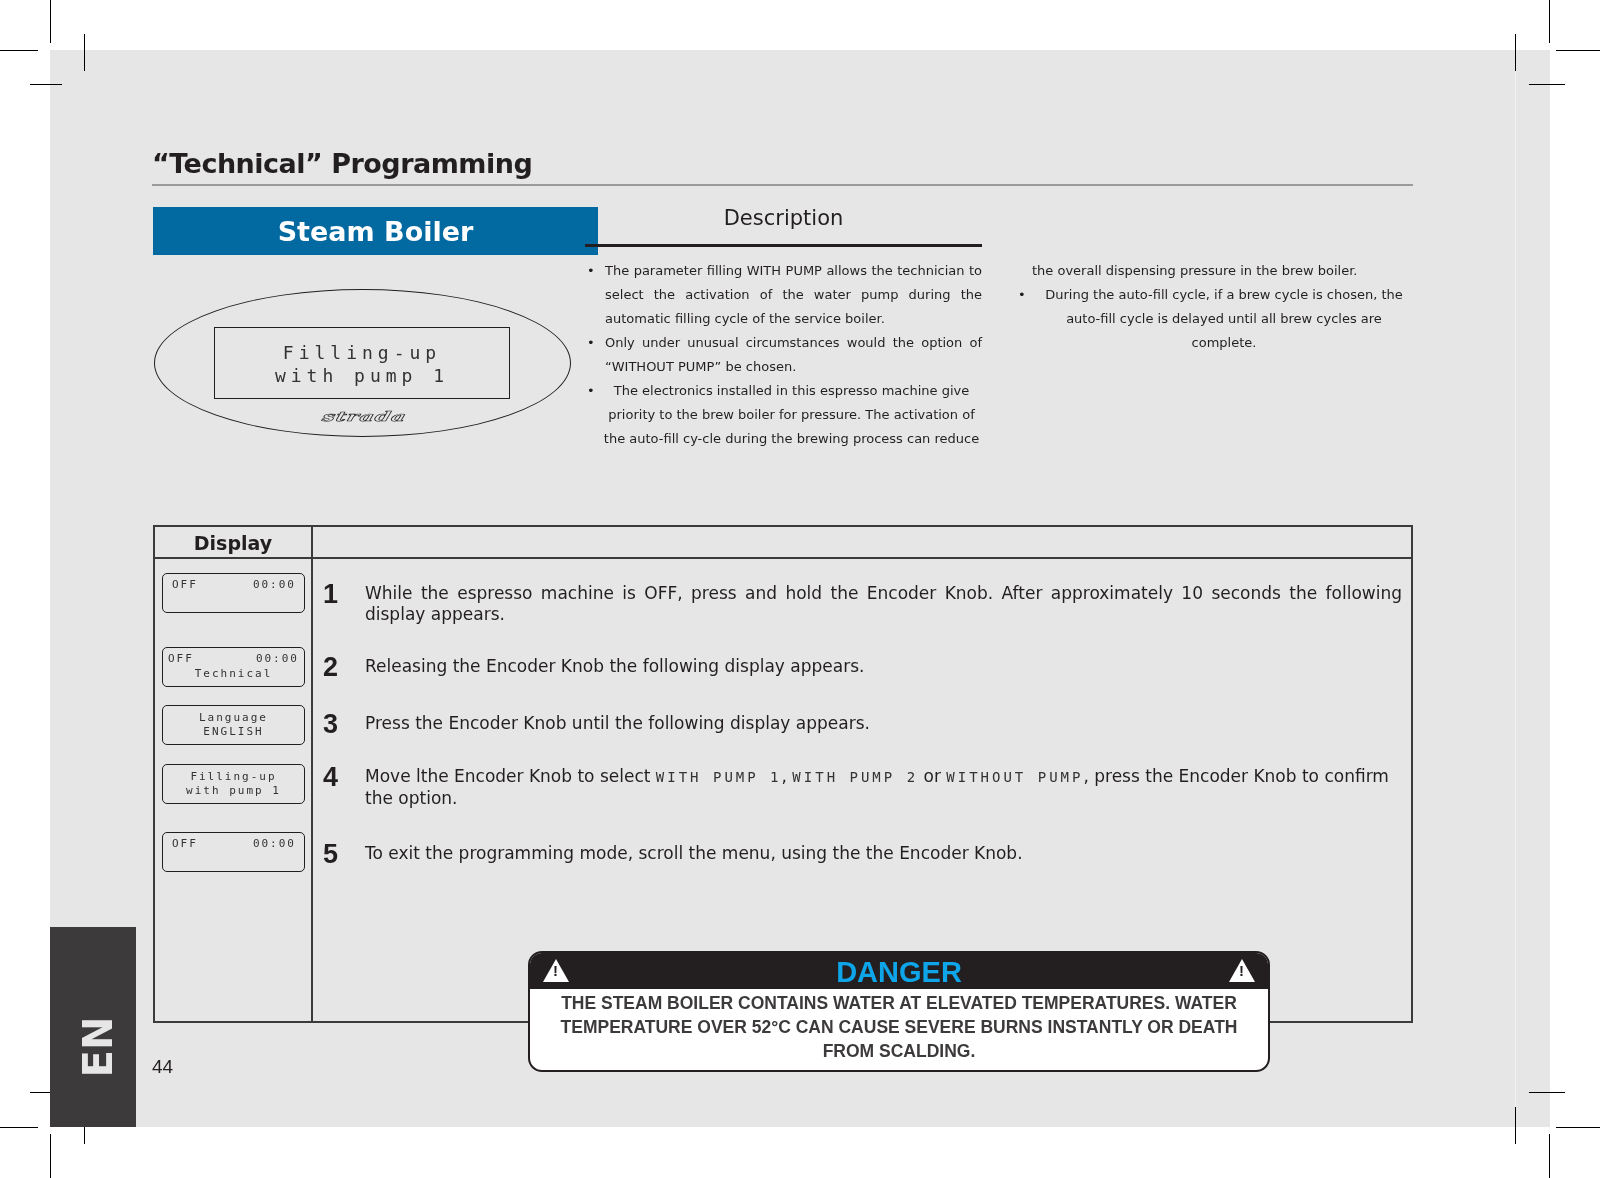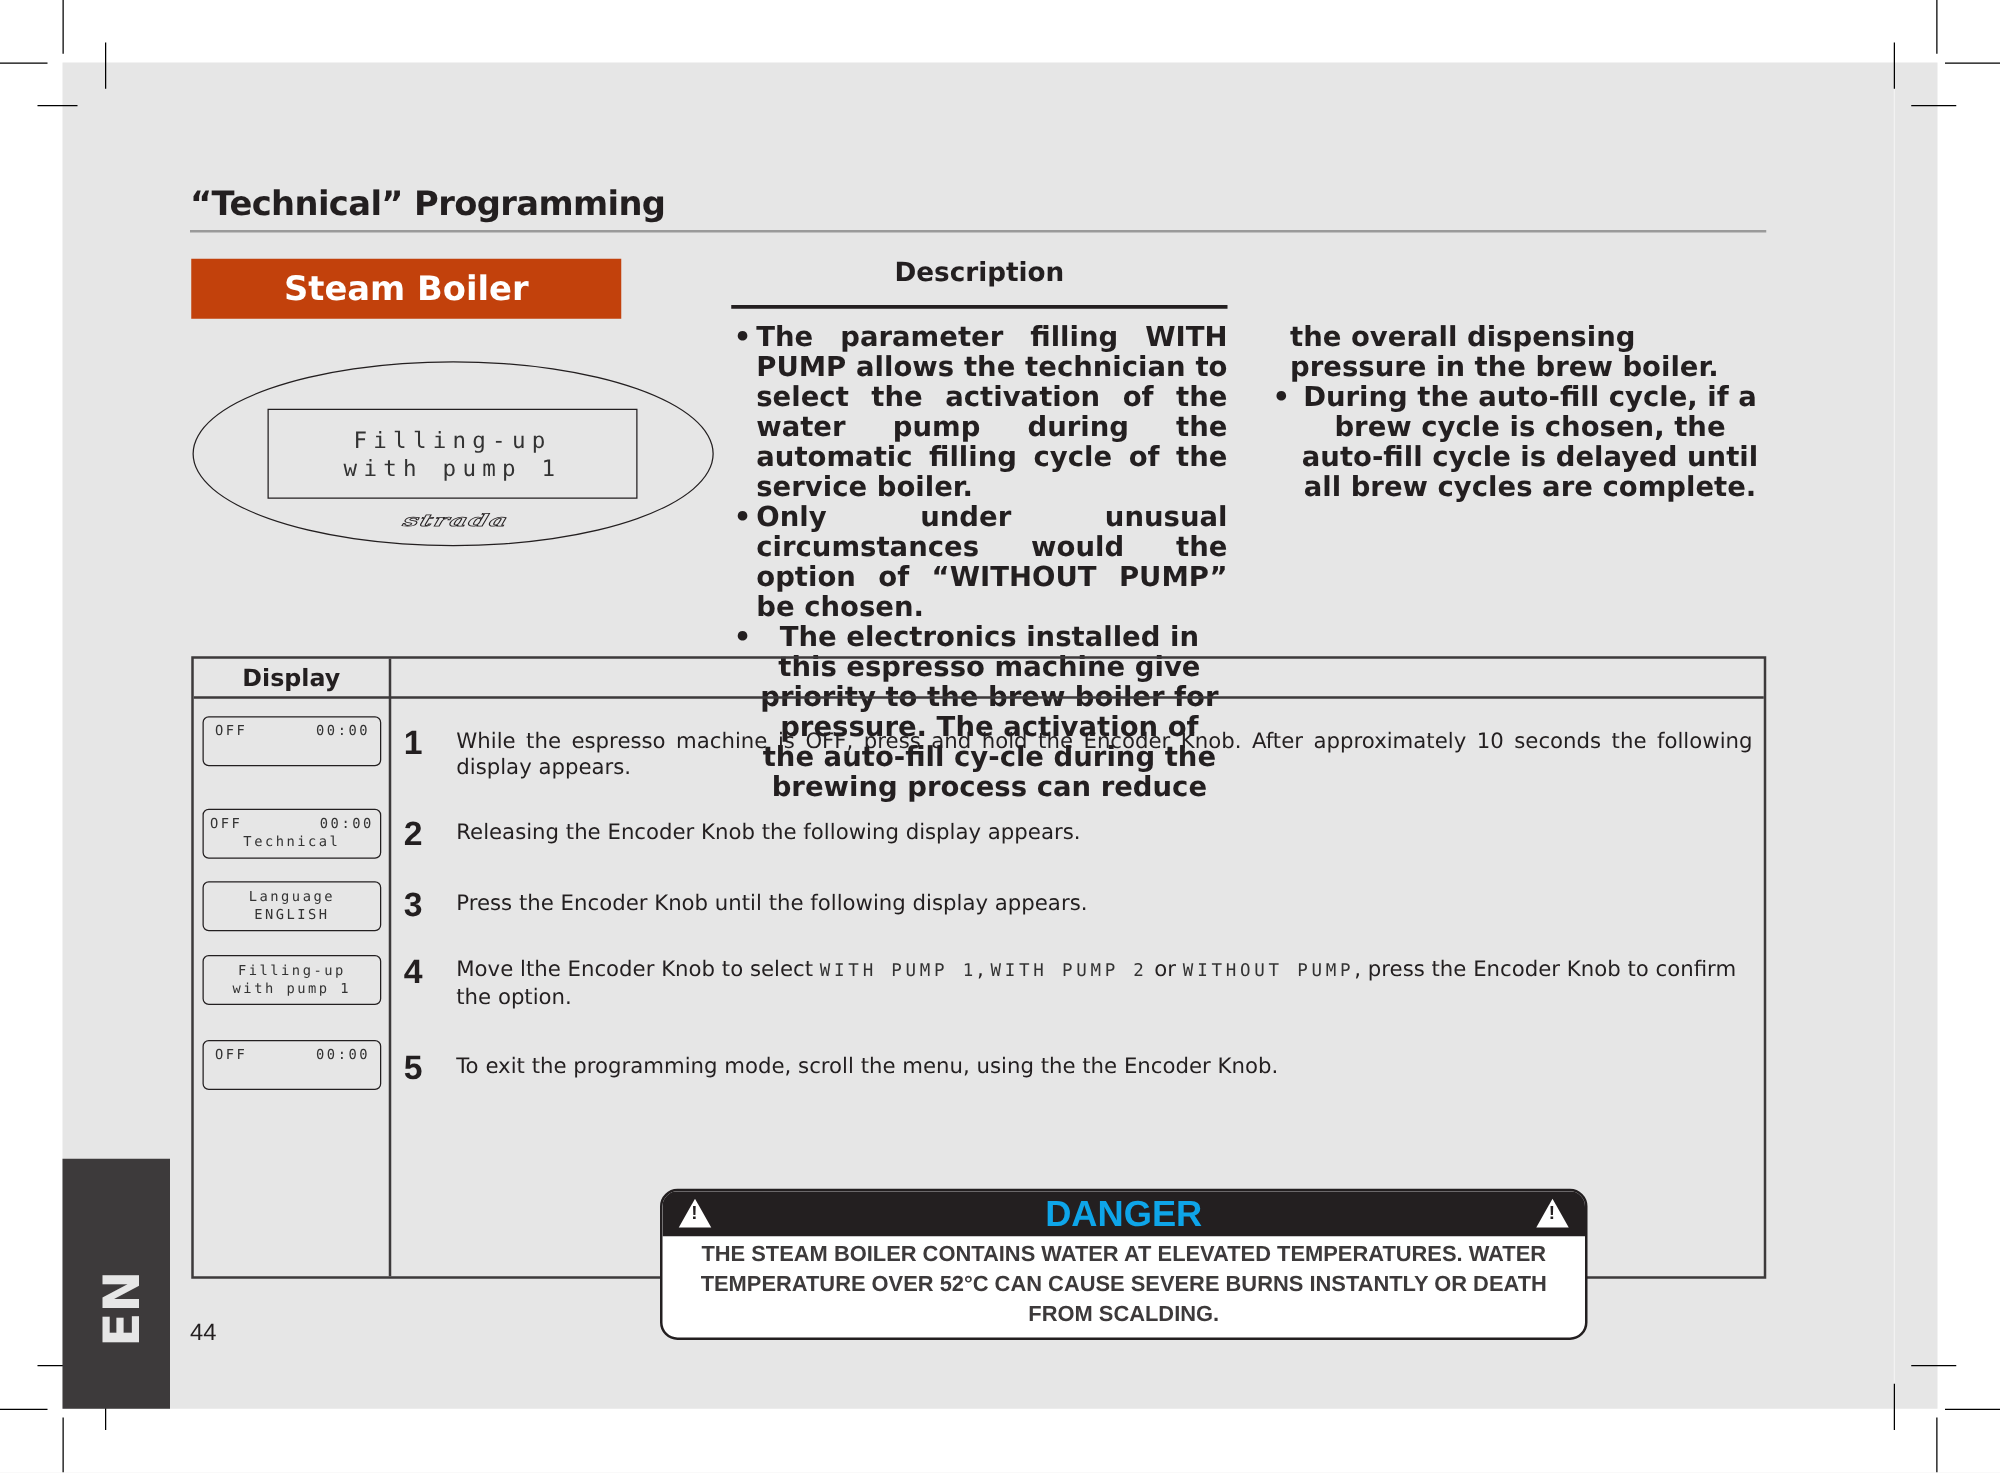--- a/index.html
+++ b/index.html
@@ -12,30 +12,30 @@
   .crop { position: absolute; background: #000; }
 
   .lang-tab { position: absolute; left: 50px; top: 927px; width: 86px; height: 200px; background: #3d3a3b; }
   .lang-tab span { position: absolute; left: 8px; top: 100px; width: 80px; transform: rotate(-90deg); transform-origin: center; color: #e6e6e6; font-family: "DejaVu Sans", sans-serif; font-weight: bold; font-size: 40px; text-align: center; line-height: 40px; }
 
   .page-number { position: absolute; left: 152px; top: 1032px; font-size: 19px; color: #231f20; margin-top: 24px; }
 
   .title { position: absolute; left: 152px; top: 148px; font-family: "DejaVu Sans", sans-serif; font-weight: bold; font-size: 27px; letter-spacing: -0.5px; color: #231f20; }
   .title-rule { position: absolute; left: 152px; top: 184px; width: 1261px; height: 2px; background: #9a9a9a; }
 
-  .section-bar { position: absolute; left: 153px; top: 207px; width: 344px; height: 48px; background: #c2410c; color: #fff; font-family: "DejaVu Sans", sans-serif; font-weight: bold; font-size: 27px; text-align: center; line-height: 50px; }
+  .section-bar { position: absolute; left: 153px; top: 207px; width: 445px; height: 48px; background: #0369a1; color: #fff; font-family: "DejaVu Sans", sans-serif; font-weight: bold; font-size: 27px; text-align: center; line-height: 50px; }
 
   .lcd-oval { position: absolute; left: 154px; top: 289px; width: 417px; height: 148px; border: 1.5px solid #231f20; border-radius: 50%; }
   .lcd-screen { position: absolute; left: 214px; top: 327px; width: 296px; height: 72px; border: 1.5px solid #231f20; text-align: center; font-family: "DejaVu Sans Mono", monospace; font-size: 18px; letter-spacing: 5px; line-height: 23px; padding-top: 13px; color: #333; }
   .brand-logo { position: absolute; left: 300px; top: 404px; width: 130px; height: 24px; font-family: "DejaVu Serif", serif; font-style: italic; font-weight: bold; font-size: 22px; text-align: center; letter-spacing: 1px; color: transparent; -webkit-text-stroke: 1px #231f20; transform: skewX(-15deg) scaleY(0.6); transform-origin: center; }
 
-  .desc-heading { position: absolute; left: 585px; top: 206px; width: 397px; text-align: center; font-family: "DejaVu Sans", sans-serif; font-weight: bold; font-size: 21px; }
+  .desc-heading { position: absolute; left: 585px; top: 206px; width: 397px; text-align: center; font-family: "DejaVu Sans", sans-serif; font-weight: normal; font-size: 21px; }
   .desc-rule { position: absolute; left: 585px; top: 244px; width: 397px; height: 3px; background: #231f20; }
 
-  .desc-col { position: absolute; font-family: "DejaVu Sans", sans-serif; font-size: 22px; line-height: 24px; color: #231f20; font-weight: bold; }
+  .desc-col { position: absolute; font-family: "DejaVu Sans", sans-serif; font-size: 13px; line-height: 24px; color: #231f20; }
   .desc-col-1 { left: 585px; top: 259px; width: 397px; }
   .desc-col-2 { left: 1016px; top: 259px; width: 400px; }
   .desc-col ul { list-style: none; }
   .desc-col li { position: relative; padding-left: 20px; text-align: justify; }
   .desc-col li.b::before { content: "\2022"; position: absolute; left: 2px; top: 0; }
   .desc-col li.loose { text-align: center; padding-left: 16px; }
   .desc-col .cont { padding-left: 16px; text-align: left; }
 
   .proc-table { position: absolute; left: 153px; top: 525px; width: 1260px; height: 498px; border: 2px solid #3d3a3b; }
   .proc-table .vline { position: absolute; left: 156px; top: 0; width: 2px; height: 100%; background: #3d3a3b; }

